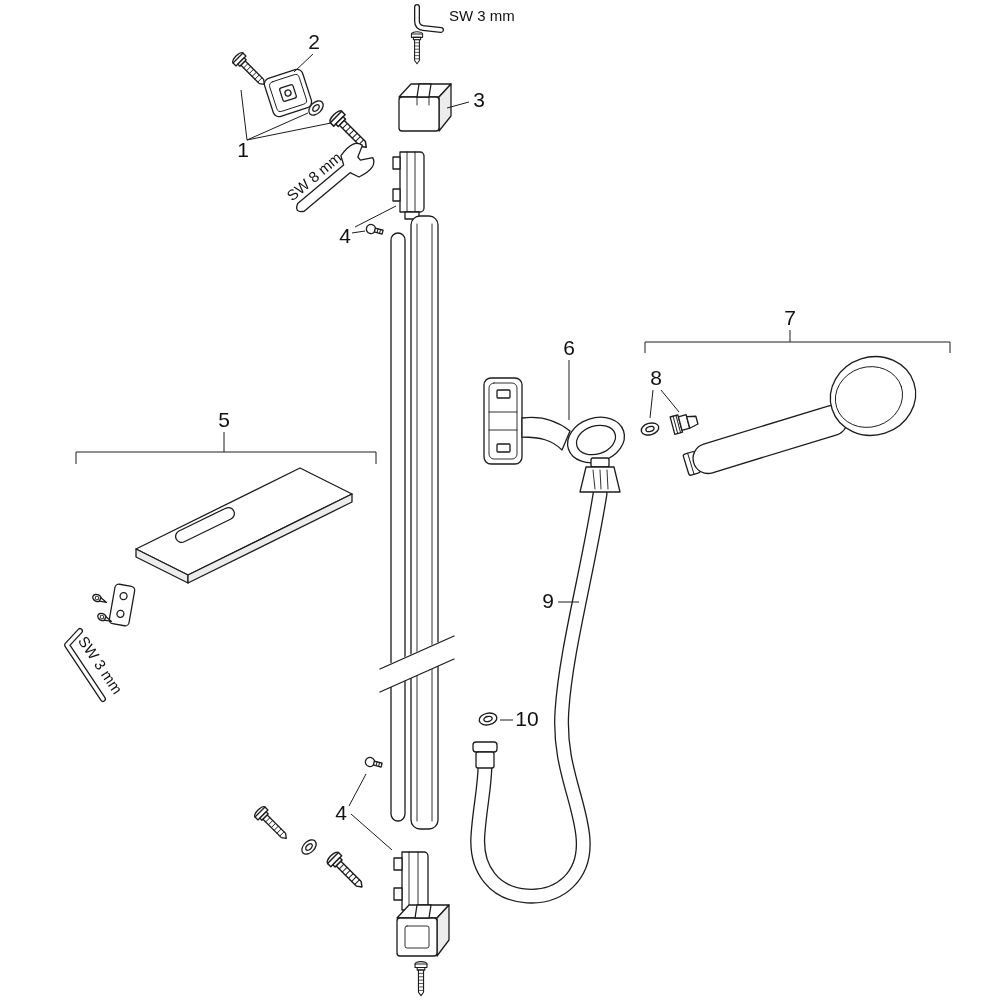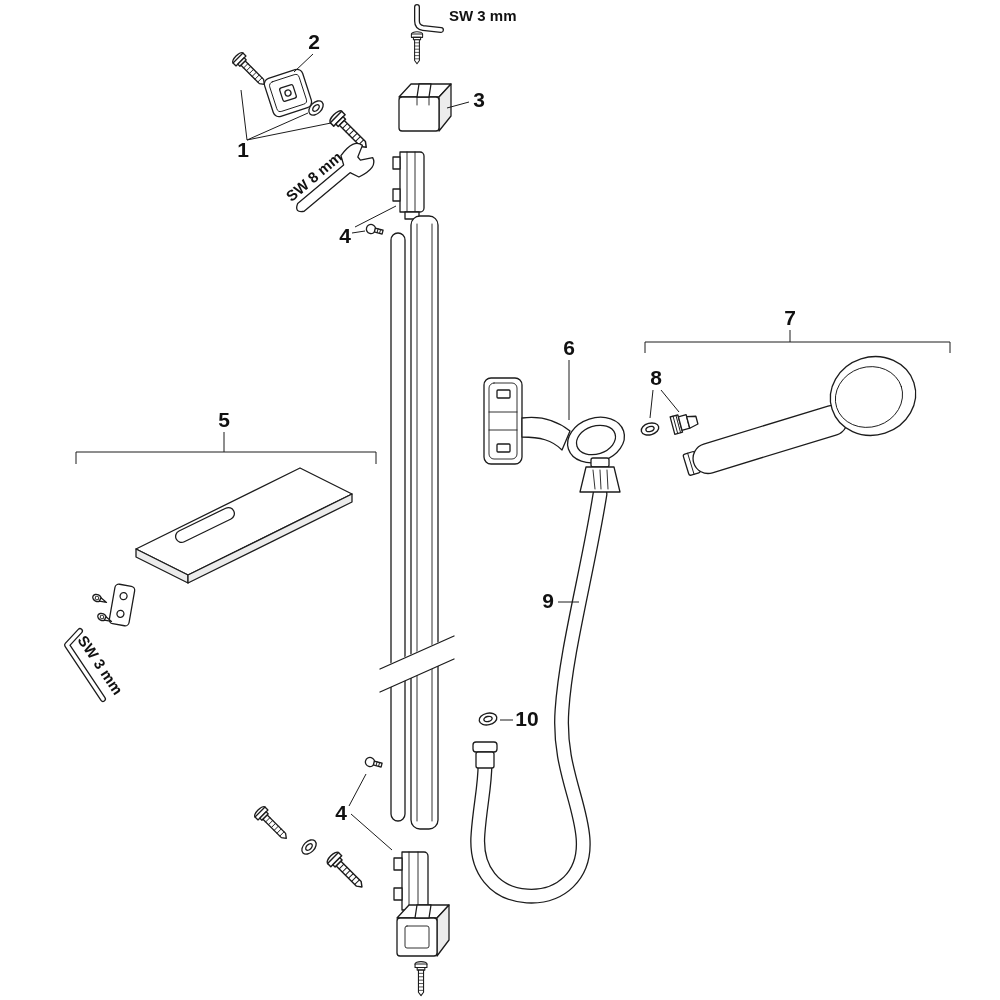--- a/index.html
+++ b/index.html
@@ -1,17 +1,17 @@
 <!DOCTYPE html>
 <html><head>
 <meta charset="utf-8">
 <style>
   html,body{margin:0;padding:0;background:#ffffff;}
   .stage{position:relative;width:1000px;height:1000px;background:#ffffff;overflow:hidden;
-         font-family:"Liberation Sans", sans-serif;font-weight:bold;}
+         font-family:"Liberation Sans", sans-serif;}
   svg{display:block;width:1000px;height:1000px;}
   .ln{fill:none;stroke:#1c1c1c;stroke-width:1.3;stroke-linecap:round;stroke-linejoin:round;}
   .thin{stroke-width:0.9;}
   .fw{fill:#ffffff;stroke:#1c1c1c;stroke-width:1.3;stroke-linejoin:round;}
   .fg{fill:#ececec;stroke:#1c1c1c;stroke-width:1.3;stroke-linejoin:round;}
   .lead{fill:none;stroke:#1c1c1c;stroke-width:1;}
   .tube-out{fill:none;stroke:#1c1c1c;stroke-width:15;stroke-linecap:round;}
   .tube-in{fill:none;stroke:#ffffff;stroke-width:12.4;stroke-linecap:round;}
   .key-out{fill:none;stroke:#1c1c1c;stroke-width:6;stroke-linecap:round;stroke-linejoin:round;}
   .key-in{fill:none;stroke:#ffffff;stroke-width:3.4;stroke-linecap:round;stroke-linejoin:round;}

